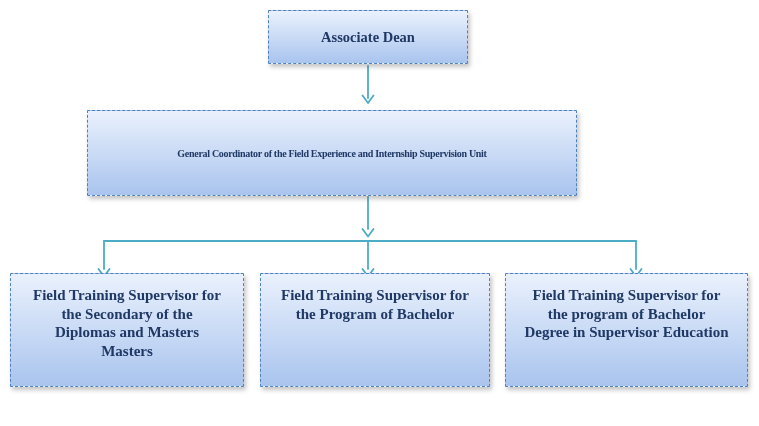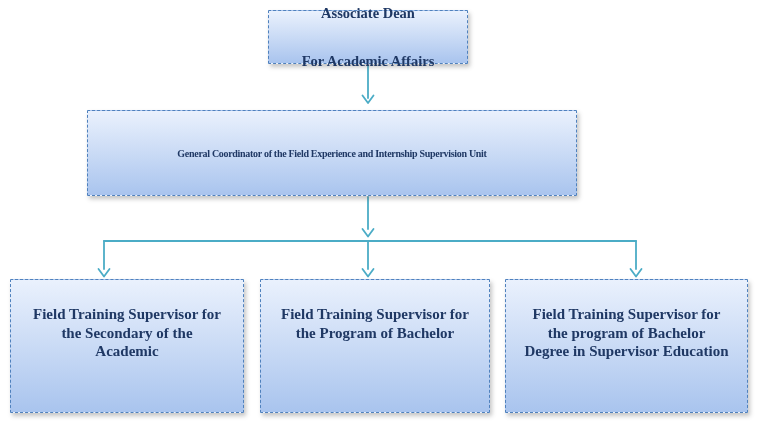--- a/index.html
+++ b/index.html
@@ -38,22 +38,22 @@
     font-size:14.5px;line-height:20px;
   }
   
   .n-coord{
     left:87px;top:110px;width:490px;height:86px;
     display:flex;align-items:center;justify-content:center;
     font-size:10px;letter-spacing:-0.3px;white-space:nowrap;
   }
   
   .n-bottom{
-    top:279px;height:134px;
-    padding-top:25px;
+    top:273px;height:114px;
+    padding-top:12px;
     font-size:15px;line-height:18.5px;
   }
   .n-left{left:10px;width:234px;}
   .n-mid{left:260px;width:230px;}
   .n-right{left:505px;width:243px;}
   
   .connectors{
     position:absolute;left:0;top:0;width:759px;height:426px;
     pointer-events:none;
   }
@@ -95,31 +95,31 @@
       <path d="M362.5 269 L368 276.5 L373.5 269"></path>
     </g>
     <g>
       <path d="M636 241 V 269"></path>
       <path d="M630.5 269 L636 276.5 L641.5 269"></path>
     </g>
   </svg>
 
   <div class="node n-dean">
     <span class="line">Associate Dean</span>
-    <span class="line">For Academic Affairs</span>
   </div>
 
   <div class="node n-coord">
     <span class="line">General Coordinator of the Field Experience and Internship Supervision Unit</span>
   </div>
 
   <div class="node n-bottom n-left">
     <span class="line">Field Training Supervisor for</span>
     <span class="line">the Secondary of the</span>
-    <span class="line">Academic</span>
+    <span class="line">Diplomas and Masters</span>
+    <span class="line">Masters</span>
   </div>
 
   <div class="node n-bottom n-mid">
     <span class="line">Field Training Supervisor for</span>
     <span class="line">the Program of Bachelor</span>
   </div>
 
   <div class="node n-bottom n-right">
     <span class="line">Field Training Supervisor for</span>
     <span class="line">the program of Bachelor</span>

